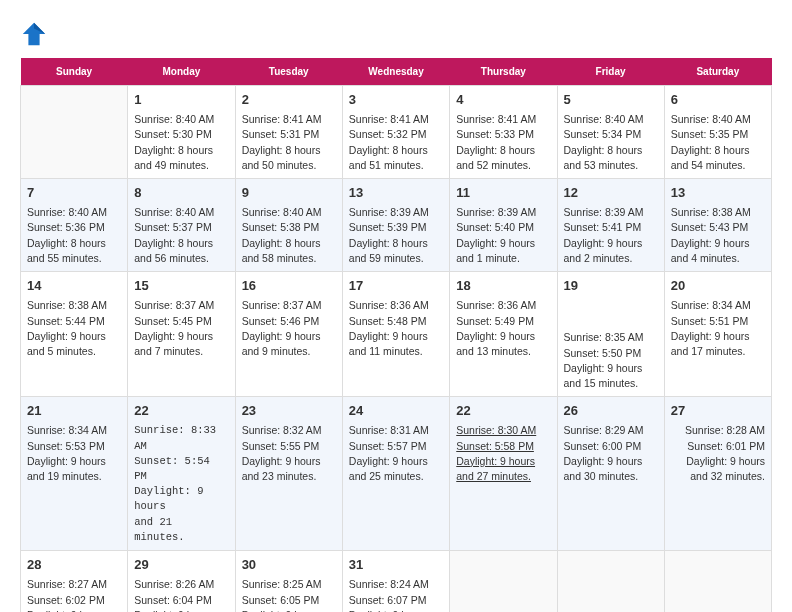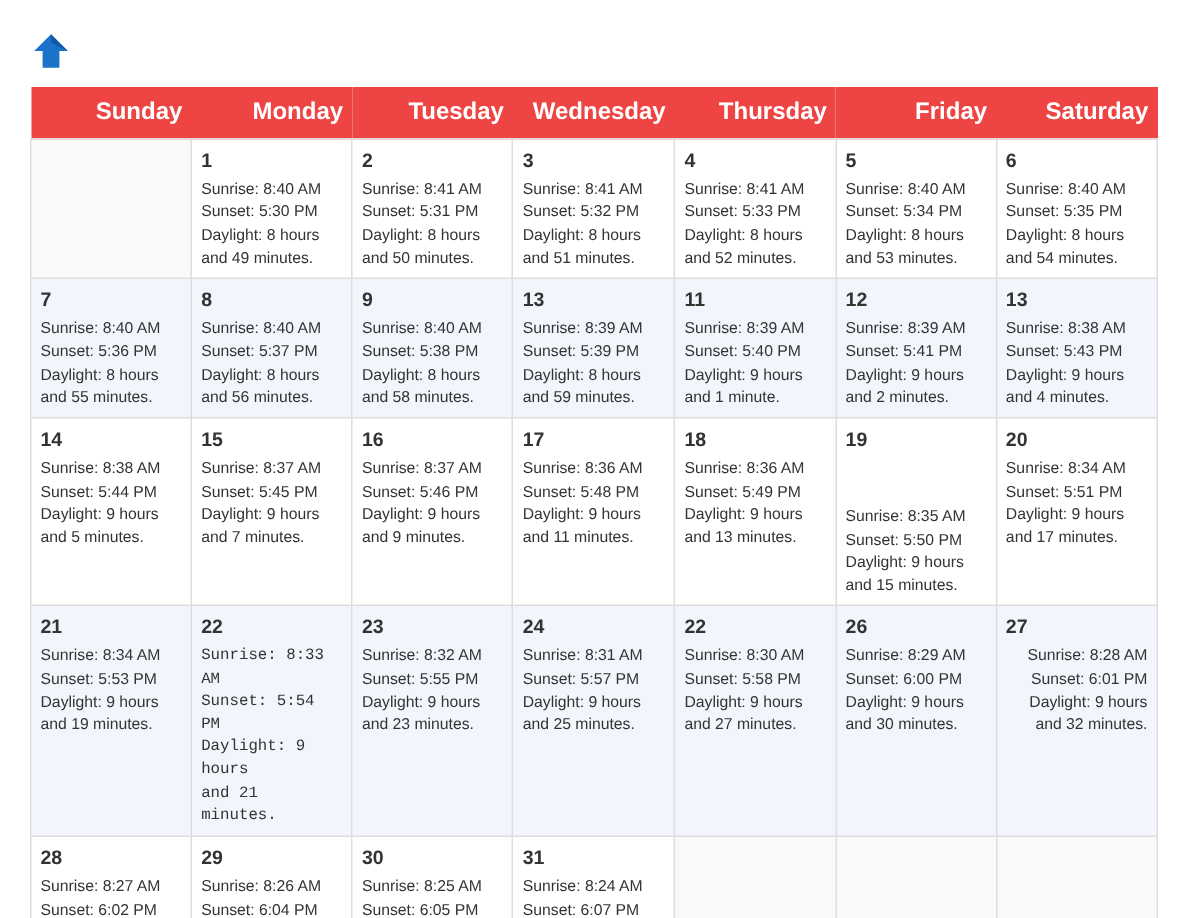--- a/index.html
+++ b/index.html
@@ -52,25 +52,25 @@
     .location {
       font-size: 16px;
       color: #555;
     }
     table {
       width: 100%;
       border-collapse: collapse;
       font-size: 11px;
     }
     thead tr th {
-      background-color: #ef4444;
+      background-color: #be185d;
       color: #fff;
       padding: 8px 6px;
-      text-align: right;
-      font-size: 16px;
+      text-align: center;
+      font-size: 10px;
       font-weight: bold;
     }
     tbody tr td {
       border: 1px solid #ddd;
       vertical-align: top;
       padding: 5px 6px;
       height: 90px;
       width: 108px;
       color: #333;
       line-height: 1.4;
@@ -303,21 +303,21 @@
         </td>
         <td>
           <span class="day-number">24</span>
           <div class="day-info" style="white-space: pre-line;">Sunrise: 8:31 AM
 Sunset: 5:57 PM
 Daylight: 9 hours
 and 25 minutes.</div>
         </td>
         <td>
           <span class="day-number">22</span>
-          <div class="day-info" style="white-space: pre-line;">Sunrise: 8:30 AM
+          <div class="day-info" style="white-space: pre-line; text-decoration: underline;">Sunrise: 8:30 AM
 Sunset: 5:58 PM
 Daylight: 9 hours
 and 27 minutes.</div>
         </td>
         <td>
           <span class="day-number">26</span>
           <div class="day-info" style="white-space: pre-line;">Sunrise: 8:29 AM
 Sunset: 6:00 PM
 Daylight: 9 hours
 and 30 minutes.</div>

